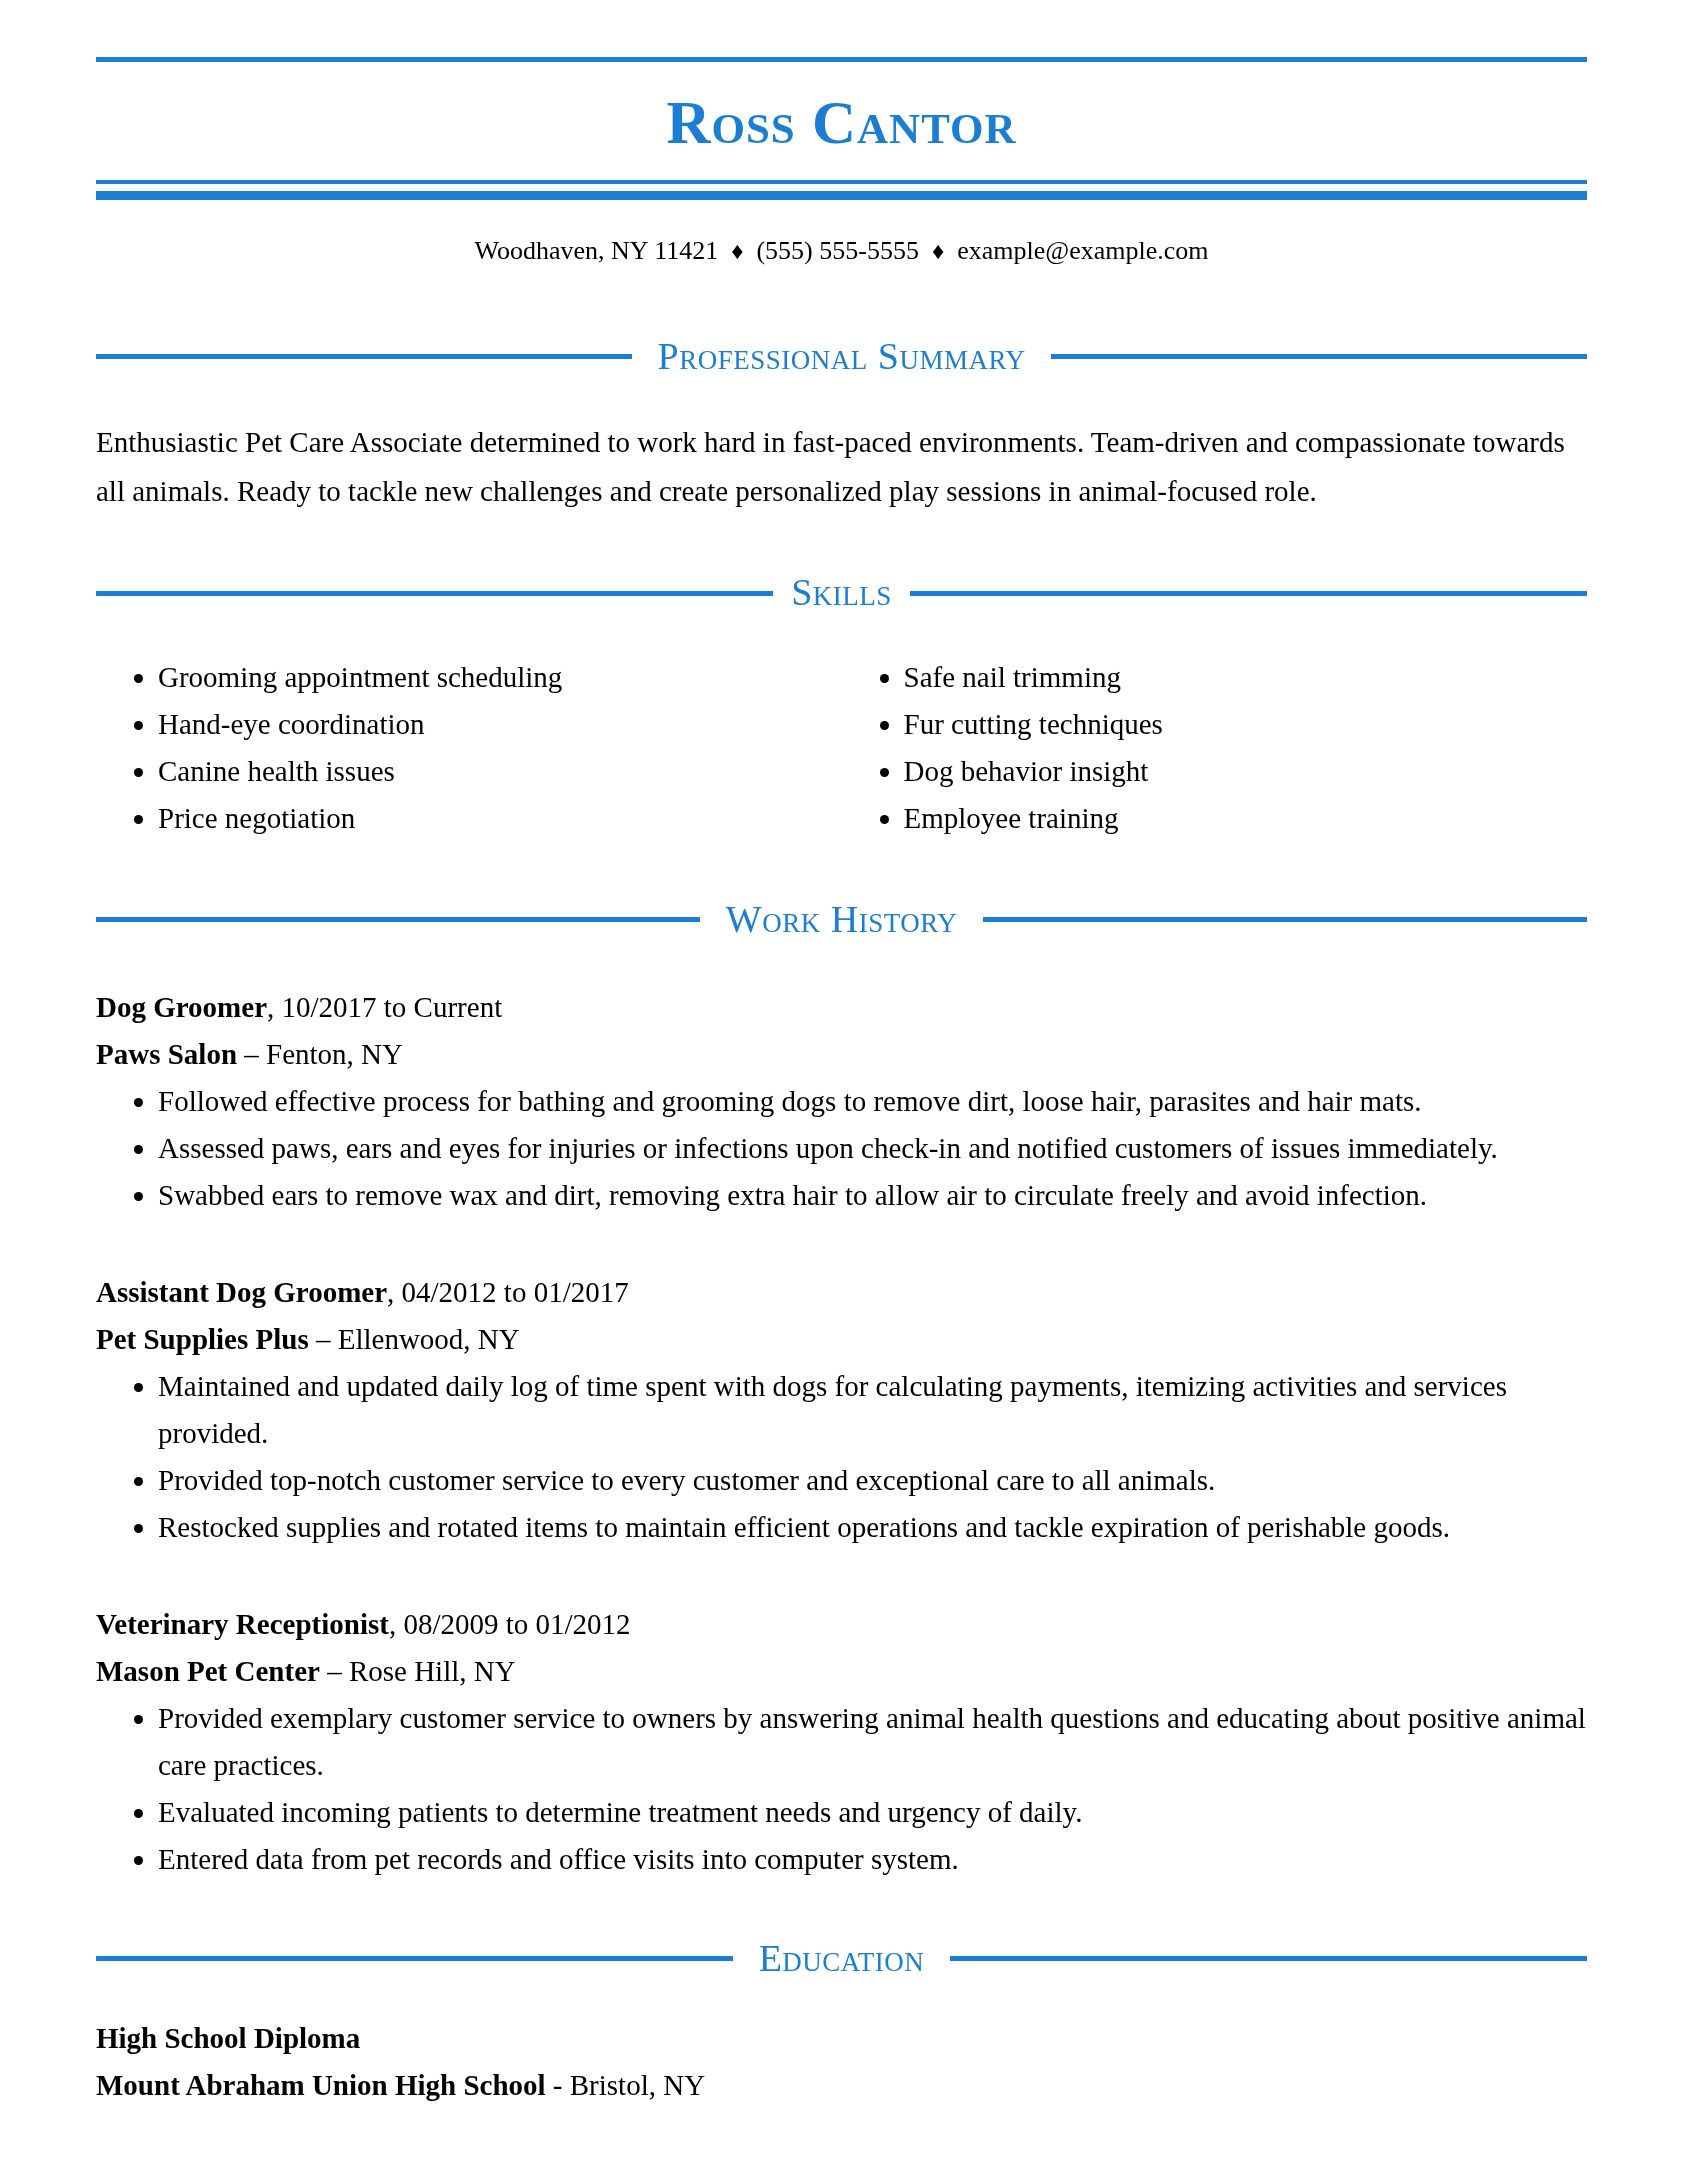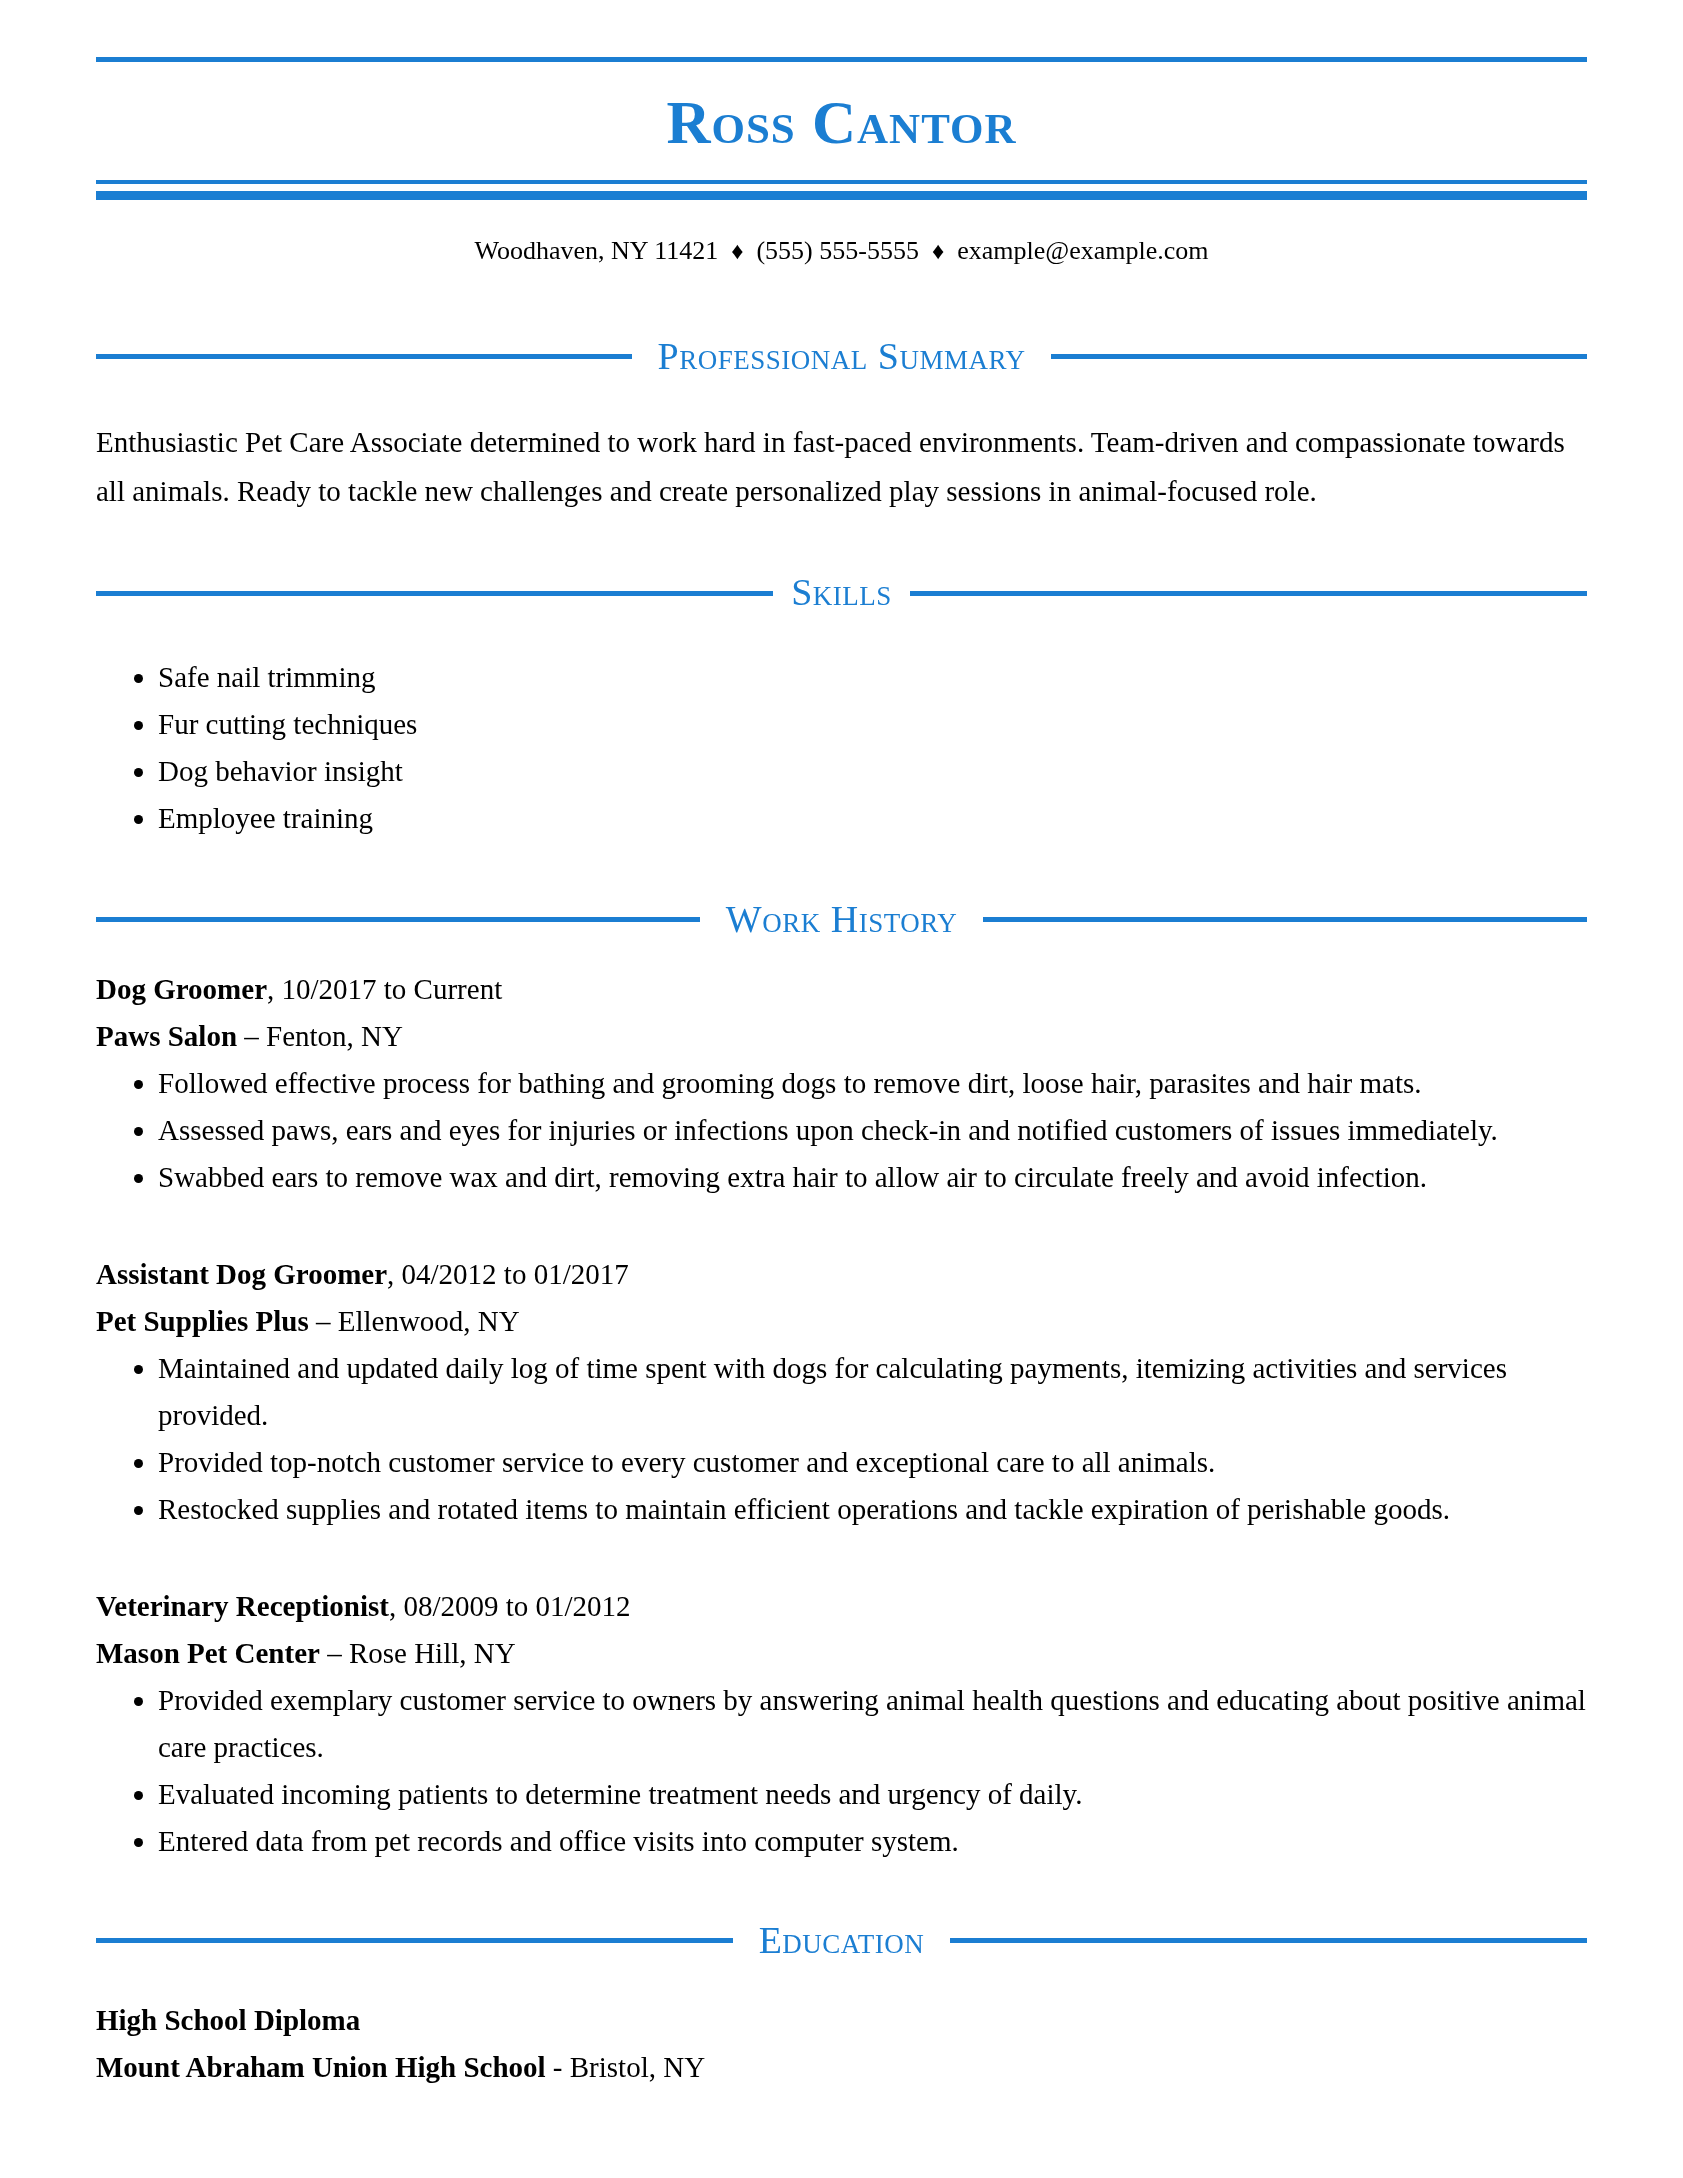--- a/index.html
+++ b/index.html
@@ -61,21 +61,21 @@
   .summary-text { margin: 38px 0 0 0; line-height: 1.72; }
 
   .sec-skills .section-head    { margin-top: 53px; gap: 18px; }
   .skills-cols { display: flex; margin-top: 38px; }
   .skills-col { width: 50%; }
 
   ul.blist { margin: 0; padding: 0 0 0 62px; list-style: disc outside; }
   ul.blist li { line-height: 1.62; }
 
   .sec-work .section-head      { margin-top: 55px; }
-  .jobs { margin-top: 24px; }
+  .jobs { margin-top: 42px; }
   .job + .job { margin-top: 50px; }
   .bold { font-weight: bold; }
 
   .sec-education .section-head { margin-top: 53px; }
   .edu-content { margin-top: 34px; }
 </style>
 </head>
 <body>
 
 <div class="page">
@@ -100,20 +100,29 @@
     <p class="summary-text">Enthusiastic Pet Care Associate determined to work hard in fast-paced environments. Team-driven and compassionate towards all animals. Ready to tackle new challenges and create personalized play sessions in animal-focused role.</p>
   </div>
 
   <div class="sec-skills">
     <div class="section-head">
       <div class="rule"></div>
       <div class="label">Skills</div>
       <div class="rule"></div>
     </div>
     <div class="skills-cols">
+      <div class="skills-col">
+        <ul class="blist">
+
+        <li>Grooming appointment scheduling</li>
+            <li>Hand-eye coordination</li>
+            <li>Canine health issues</li>
+            <li>Price negotiation</li>
+          </ul>
+      </div>
       <div class="skills-col">
         <ul class="blist">
 
         <li>Safe nail trimming</li>
             <li>Fur cutting techniques</li>
             <li>Dog behavior insight</li>
             <li>Employee training</li>
           </ul>
       </div>
     </div>

